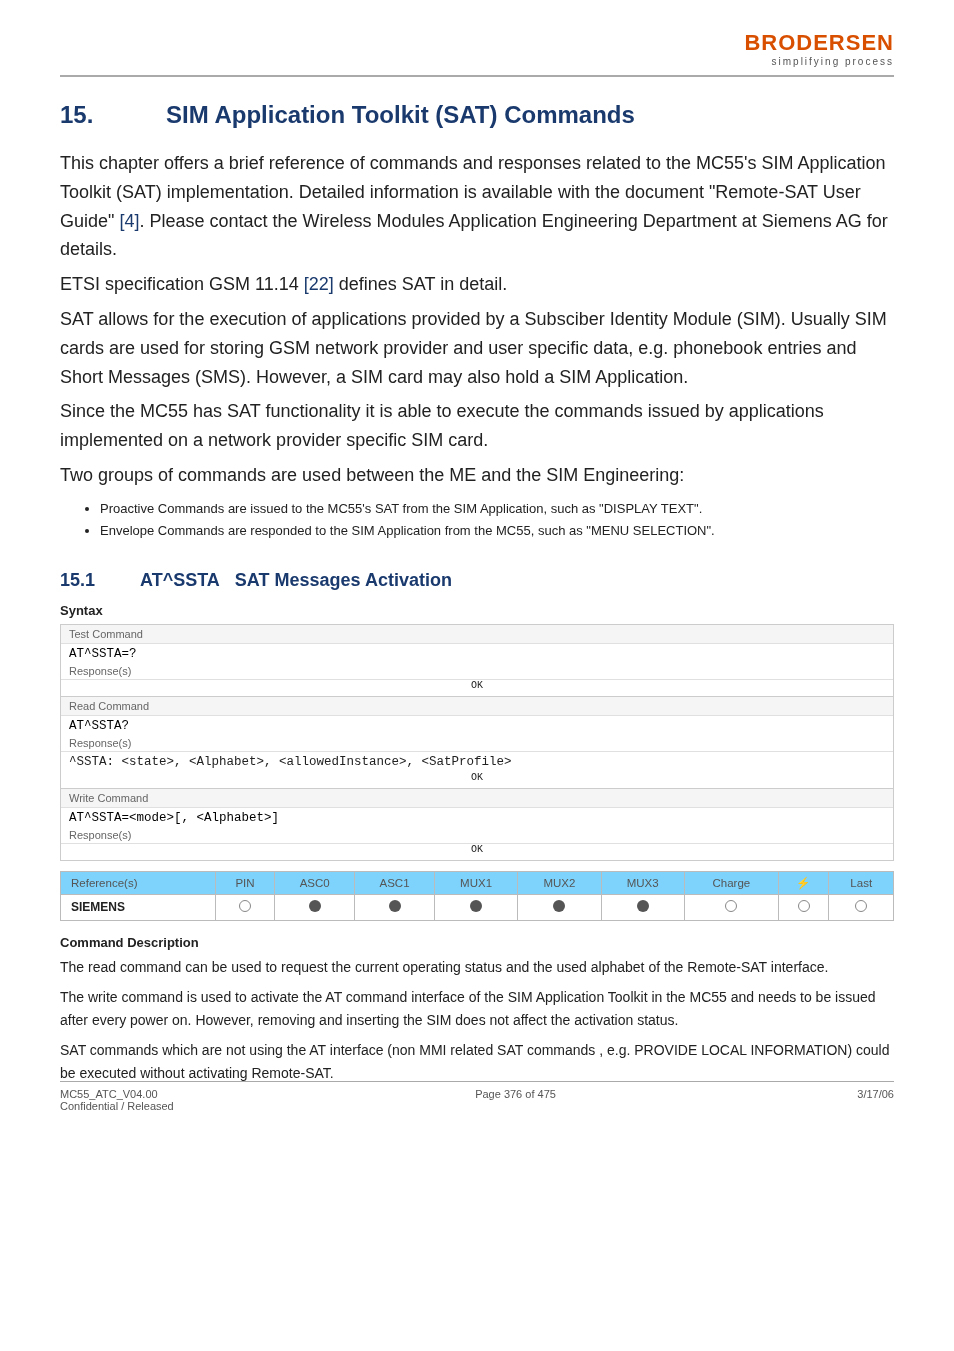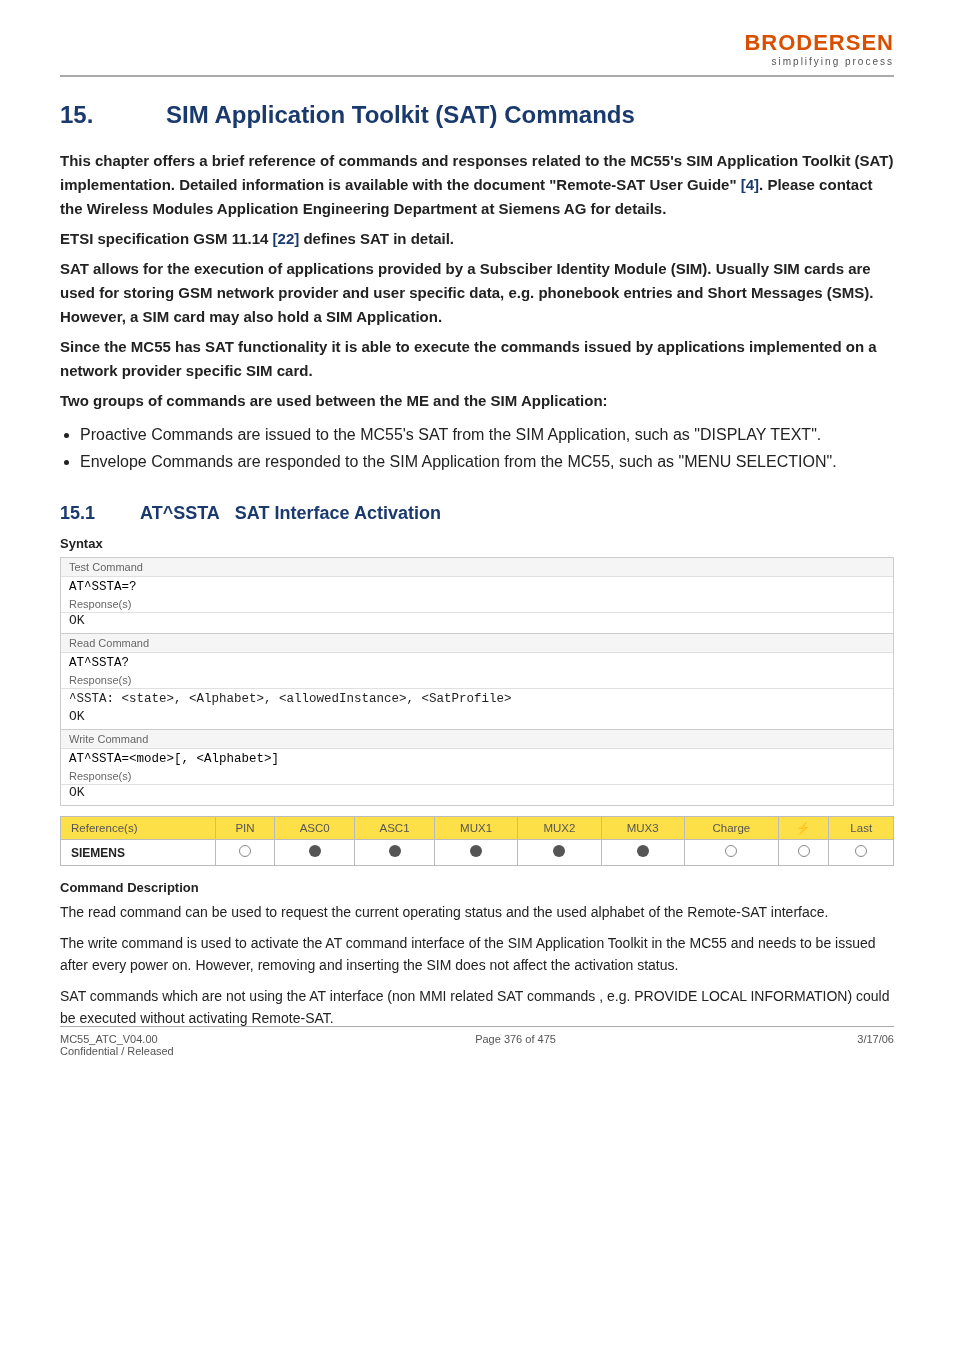--- a/index.html
+++ b/index.html
@@ -46,33 +46,33 @@
       font-weight: bold;
       color: #1a3a6e;
       margin: 24px 0 20px 0;
       display: flex;
       gap: 46px;
     }
     h1.section-title .section-num {
       min-width: 60px;
     }
     .intro-text {
-      font-size: 15px;
+      font-size: 18px;
       line-height: 1.6;
       margin-bottom: 6px;
-      font-weight: bold;
     }
     .intro-text a { color: #1a3a6e; }
     .bullet-list {
       margin: 8px 0 8px 20px;
       list-style: disc;
     }
     .bullet-list li {
-      font-size: 16px;
+      font-size: 13px;
       line-height: 1.7;
+      margin-left: 20px;
     }
     
     h2.sub-title {
       font-size: 18px;
       font-weight: bold;
       color: #1a3a6e;
       margin: 28px 0 10px 0;
       display: flex;
       gap: 20px;
     }
@@ -86,21 +86,21 @@
     }
 
     
     .ref-table {
       border: 1px solid #bbb;
       width: 100%;
       border-collapse: collapse;
       margin-bottom: 14px;
     }
     .ref-table th {
-      background: #fde047;
+      background: #7dd3fc;
       font-size: 11.5px;
       font-weight: normal;
       color: #555;
       padding: 4px 6px;
       border: 1px solid #bbb;
       text-align: center;
     }
     .ref-table th.left { text-align: left; padding-left: 10px; }
     .ref-table td {
       padding: 5px 6px;
@@ -171,21 +171,22 @@
       border-bottom: 1px solid #e0e0e0;
     }
     .syn-resp {
       padding: 3px 8px 3px 8px;
       font-family: 'Courier New', Courier, monospace;
       font-size: 12.5px;
     }
     .syn-ok {
       padding: 0px 8px 5px 8px;
       font-family: 'Courier New', Courier, monospace;
-      font-size: 13px;
+      font-size: 10px;
+      text-align: center;
     }
   </style>
 </head>
 <body>
 
 <div class="page">
 
   <div class="header">
     <div class="logo-area">
       <div class="logo-brodersen">BRODERSEN</div>
@@ -204,30 +205,30 @@
   <p class="intro-text">
     ETSI specification GSM 11.14 <a>[22]</a> defines SAT in detail.
   </p>
   <p class="intro-text">
     SAT allows for the execution of applications provided by a Subsciber Identity Module (SIM). Usually SIM cards are used for storing GSM network provider and user specific data, e.g. phonebook entries and Short Messages (SMS). However, a SIM card may also hold a SIM Application.
   </p>
   <p class="intro-text">
     Since the MC55 has SAT functionality it is able to execute the commands issued by applications implemented on a network provider specific SIM card.
   </p>
   <p class="intro-text">
-    Two groups of commands are used between the ME and the SIM Application:
+    Two groups of commands are used between the ME and the SIM Engineering:
   </p>
   <ul class="bullet-list">
     <li>Proactive Commands are issued to the MC55's SAT from the SIM Application, such as "DISPLAY TEXT".</li>
     <li>Envelope Commands are responded to the SIM Application from the MC55, such as "MENU SELECTION".</li>
   </ul>
 
   <h2 class="sub-title">
     <span class="sub-num">15.1</span>
-    <span><span>AT^SSTA</span>&nbsp;&nbsp;&nbsp;<span>SAT Interface Activation</span></span>
+    <span><span>AT^SSTA</span>&nbsp;&nbsp;&nbsp;<span>SAT Messages Activation</span></span>
   </h2>
 
   <p class="italic-label">Syntax</p>
 
   <div class="syntax-section">
 
     <div class="syntax-block">
       <div class="syn-label">Test Command</div>
       <div class="syn-cmd">AT^SSTA=?</div>
       <div class="syn-resp-label">Response(s)</div>

